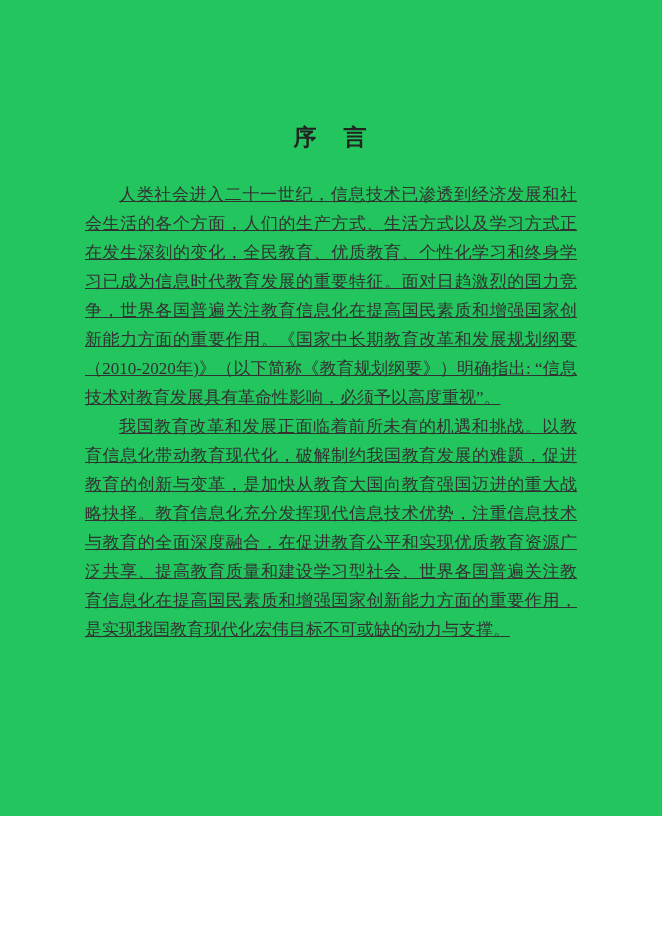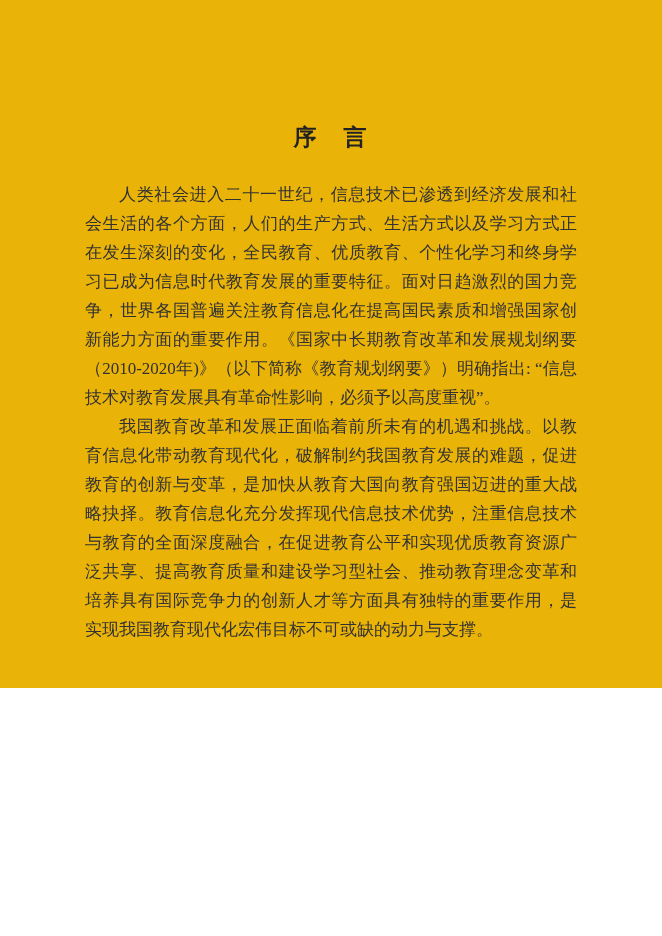--- a/index.html
+++ b/index.html
@@ -3,22 +3,22 @@
 <meta charset="utf-8">
 <style>
   html, body {
     margin: 0;
     padding: 0;
     background: #ffffff;
   }
   .page {
     position: relative;
     width: 662px;
-    height: 688px;
-    background: #eab308;
+    height: 816px;
+    background: #22c55e;
     overflow: hidden;
     font-family: "Liberation Serif", serif;
     color: #2e2e2e;
   }
   .title {
     position: absolute;
     top: 122px;
     left: 0;
     width: 100%;
     margin: 0;
@@ -36,34 +36,35 @@
     font-size: 17px;
     line-height: 29px;
     text-align: justify;
     text-justify: inter-ideograph;
     color: #323232;
   }
   .body-text p {
     margin: 0;
     padding: 0;
     text-indent: 2em;
+    text-decoration: underline;
   }
   .page-number {
     position: absolute;
     top: 818px;
     right: 86px;
     font-size: 13px;
     color: #333333;
   }
 </style>
 </head>
 <body>
 
 <div class="page">
   <h1 class="title">序　言</h1>
 
   <div class="body-text">
     <p>人类社会进入二十一世纪，信息技术已渗透到经济发展和社会生活的各个方面，人们的生产方式、生活方式以及学习方式正在发生深刻的变化，全民教育、优质教育、个性化学习和终身学习已成为信息时代教育发展的重要特征。面对日趋激烈的国力竞争，世界各国普遍关注教育信息化在提高国民素质和增强国家创新能力方面的重要作用。《国家中长期教育改革和发展规划纲要（2010-2020年)》（以下简称《教育规划纲要》）明确指出: “信息技术对教育发展具有革命性影响，必须予以高度重视”。</p>
-    <p>我国教育改革和发展正面临着前所未有的机遇和挑战。以教育信息化带动教育现代化，破解制约我国教育发展的难题，促进教育的创新与变革，是加快从教育大国向教育强国迈进的重大战略抉择。教育信息化充分发挥现代信息技术优势，注重信息技术与教育的全面深度融合，在促进教育公平和实现优质教育资源广泛共享、提高教育质量和建设学习型社会、推动教育理念变革和培养具有国际竞争力的创新人才等方面具有独特的重要作用，是实现我国教育现代化宏伟目标不可或缺的动力与支撑。</p>
+    <p>我国教育改革和发展正面临着前所未有的机遇和挑战。以教育信息化带动教育现代化，破解制约我国教育发展的难题，促进教育的创新与变革，是加快从教育大国向教育强国迈进的重大战略抉择。教育信息化充分发挥现代信息技术优势，注重信息技术与教育的全面深度融合，在促进教育公平和实现优质教育资源广泛共享、提高教育质量和建设学习型社会、世界各国普遍关注教育信息化在提高国民素质和增强国家创新能力方面的重要作用，是实现我国教育现代化宏伟目标不可或缺的动力与支撑。</p>
   </div>
 
   <div class="page-number">1</div>
 </div>
 
 </body></html>

